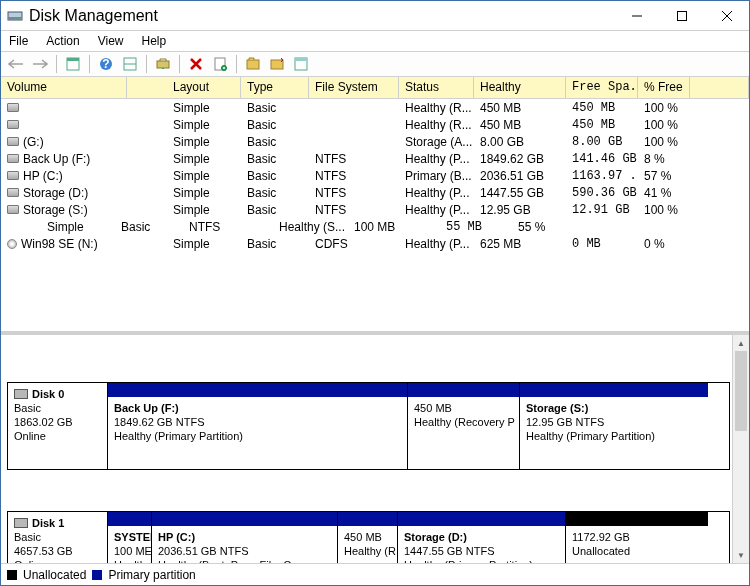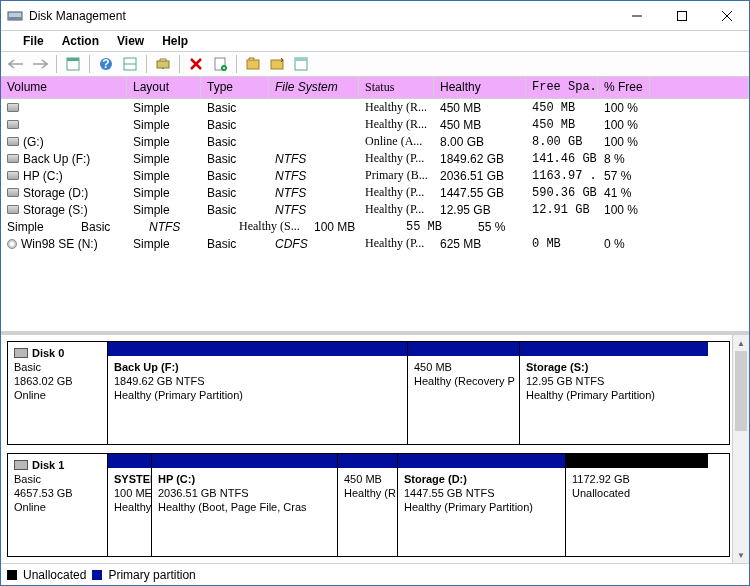--- a/index.html
+++ b/index.html
@@ -1,48 +1,48 @@
 <!DOCTYPE html>
 <html><head>
 <meta charset="utf-8">
 <style>
 * { box-sizing: border-box; margin: 0; padding: 0; font-family: "Segoe UI", Tahoma, sans-serif; font-size: 12px; }
 html, body { height: 100%; background: #fff; }
 .window { width: 750px; height: 586px; border: 1px solid #3a6ea5; display: flex; flex-direction: column; background: #fff; position: relative; }
 .titlebar { height: 30px; display: flex; align-items: center; padding-left: 6px; border-bottom: 1px solid #d0d0d0; }
 .titlebar .ticon { width: 16px; height: 16px; margin-right: 6px; }
-.titlebar .title { flex: 1; font-size: 12px; }
+.titlebar .title { flex: 1; font-size: 16px; }
 .winbtns { display: flex; height: 100%; }
 .winbtn { width: 45px; display: flex; align-items: center; justify-content: center; }
 .winbtn svg { width: 10px; height: 10px; }
-.menubar { height: 20px; display: flex; align-items: center; padding-left: 14px; gap: 2px; font-weight: bold; }
+.menubar { height: 20px; display: flex; align-items: center; padding-left: 0; gap: 2px; }
 .menuitem { padding: 1px 8px; font-size: 12px; }
 .toolbar { height: 26px; border-top: 1px solid #d0d0d0; border-bottom: 1px solid #d0d0d0; display: flex; align-items: center; padding-left: 4px; gap: 2px; background: #fdfdfd; }
 .tbtn { width: 22px; height: 22px; display: flex; align-items: center; justify-content: center; }
 .tsep { width: 1px; height: 18px; background: #c0c0c0; margin: 0 3px; }
 .content { flex: 1; display: flex; flex-direction: column; overflow: hidden; }
 
 
 .vlist { height: 258px; border-bottom: 4px solid #d0d0d0; display: flex; flex-direction: column; overflow: hidden; }
-.vhead { display: flex; background: #f0abfc; border-bottom: 1px solid #d0d0d0; height: 22px; user-select: none; }
+.vhead { display: flex; background: #fef9c3; border-bottom: 1px solid #d0d0d0; height: 22px; user-select: none; }
 .vhead .col { border-right: 1px solid #d0d0d0; padding: 3px 6px; font-size: 12px; overflow: hidden; white-space: nowrap; }
 .vbody { flex: 1; overflow: auto; }
 .vrow { display: flex; height: 17px; align-items: center; }
 .vrow .cell { padding: 0 6px; font-size: 12px; overflow: hidden; white-space: nowrap; text-overflow: clip; display: flex; align-items: center; gap: 4px; }
-.c0 { width: 126px; } .c1 { width: 74px; } .c2 { width: 68px; } .c3 { width: 90px; font-style: italic; }
-.c4 { width: 75px; font-family: Liberation Serif, serif; } .c5 { width: 92px; } .c6 { width: 72px; font-family: Liberation Mono, monospace; } .c7 { width: 52px; } .c8 { flex: 1; }
+.c0 { width: 126px; } .c1 { width: 74px; margin-left: 40px; } .c2 { width: 68px; } .c3 { width: 90px; }
+.c4 { width: 75px; } .c5 { width: 92px; } .c6 { width: 72px; font-family: Liberation Mono, monospace; } .c7 { width: 52px; } .c8 { flex: 1; }
 
 
 .gview { flex: 1; display: flex; overflow: hidden; position: relative; }
 .gscroll { flex: 1; overflow: hidden; padding: 6px 2px 6px 6px; }
 .gview .sbar { width: 17px; background: #f0f0f0; border-left: 1px solid #d0d0d0; position: relative; }
 .gview .sbar .thumb { position: absolute; left:2px; right:2px; top: 16px; height: 80px; background: #cdcdcd; }
 .gview .sbar .arr { position:absolute; left:0; right:0; height:16px; display:flex; align-items:center; justify-content:center; color:#666; font-size:8px;}
 .gview .sbar .arr.top{top:0} .gview .sbar .arr.bot{bottom:0}
-.diskrow { display: flex; height: 104px; margin-bottom: 8px; }
+.diskrow { display: flex; height: 88px; margin-bottom: 8px; margin-top: 41px; }
 .dlabel { width: 100px; border: 1px solid #000; border-right: none; padding: 4px 6px; font-size: 11px; line-height: 14px; }
 .dlabel b { font-size: 11px; }
 .dparts { flex: 1; display: flex; border: 1px solid #000; }
 .part { border-right: 1px solid #000; position: relative; overflow: hidden; }
 .part:last-child { border-right: none; }
 .part .stripe { height: 14px; }
 .part .ptxt { padding: 4px 6px; font-size: 11px; line-height: 14px; white-space: nowrap; overflow: hidden; }
 .part .ptxt b { font-size: 11px; }
 
 .legend { height: 22px; border-top: 1px solid #d0d0d0; display: flex; align-items: center; padding-left: 6px; gap: 6px; font-size: 12px; }
@@ -210,21 +210,21 @@
             <div class="cell c7">100 %</div>
           </div>
           <div class="vrow">
             <div class="cell c0">
               <span class="pico drive"></span>
               <span>(G:)</span>
             </div>
             <div class="cell c1">Simple</div>
             <div class="cell c2">Basic</div>
             <div class="cell c3"></div>
-            <div class="cell c4">Online (A...</div>
+            <div class="cell c4">Storage (A...</div>
             <div class="cell c5">8.00 GB</div>
             <div class="cell c6">8.00 GB</div>
             <div class="cell c7">100 %</div>
           </div>
           <div class="vrow">
             <div class="cell c0">
               <span class="pico drive"></span>
               <span>Back Up (F:)</span>
             </div>
             <div class="cell c1">Simple</div>

